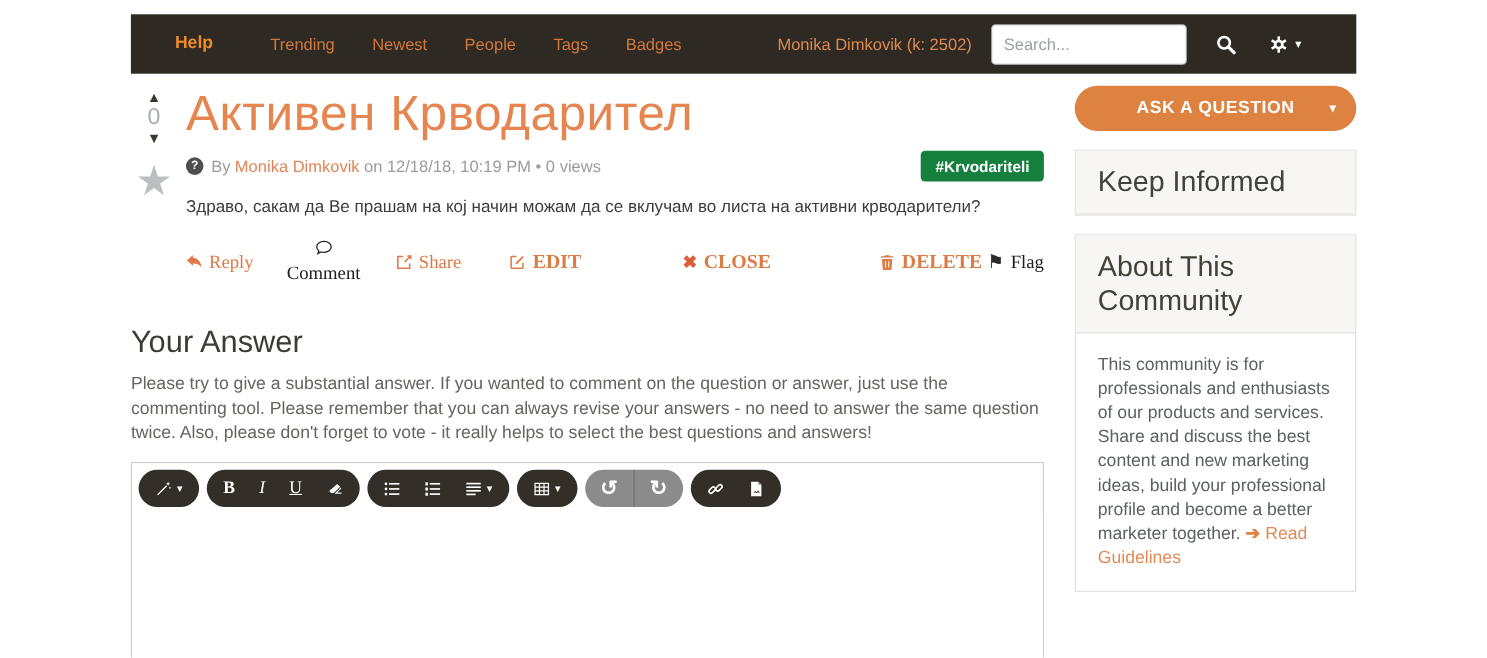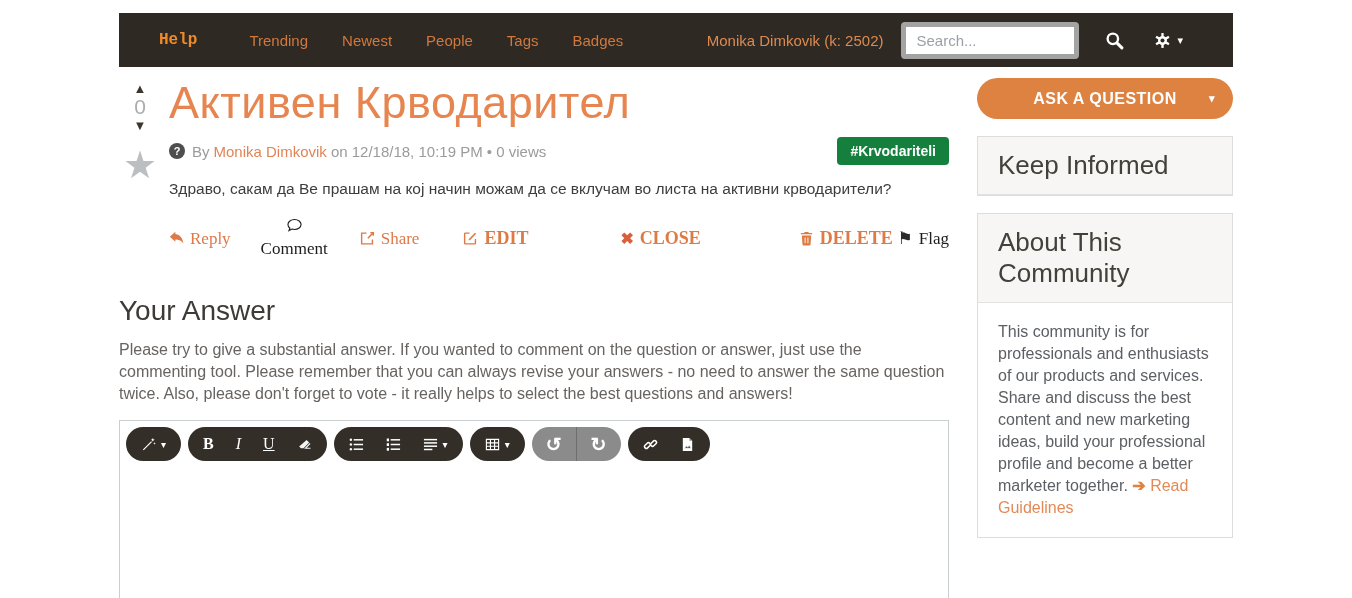--- a/index.html
+++ b/index.html
@@ -3,24 +3,24 @@
 <meta charset="utf-8">
 <style>
   * { box-sizing: border-box; margin: 0; padding: 0; }
   html, body { width: 1352px; height: 598px; overflow: hidden; background: #fff;
     font-family: "Liberation Sans", sans-serif; }
   .container { width: 1114px; margin: 0 auto; }
 
   
   .navbar { margin-top: 13px; height: 54px; background: #2e2a23; display: flex;
     align-items: center; padding: 0 22px 0 40px; }
-  .nav-brand { color: #ef8a2b; font-weight: bold; font-size: 16px; margin-right: 52px; cursor: pointer; font-family: Liberation Mono, monospace; }
+  .nav-brand { color: #ef8a2b; font-weight: bold; font-size: 16px; margin-right: 52px; cursor: pointer; }
   .nav-link { color: #d2783e; font-size: 15px; margin-right: 34px; cursor: pointer; }
   .nav-user { color: #dd8a52; font-size: 15px; margin-left: auto; margin-right: 18px; cursor: pointer; }
-  .search-box { width: 178px; height: 37px; border: 5px solid #a3a3a3; border-radius: 4px;
+  .search-box { width: 178px; height: 37px; border: 1px solid #a3a3a3; border-radius: 4px;
     background: #fff; padding: 0 10px; font-size: 15px; color: #444;
     font-family: "Liberation Sans", sans-serif; }
   .search-box::placeholder { color: #9aa0a6; }
   .nav-search-icon { margin: 0 30px 0 26px; cursor: pointer; display: flex; align-items: center; }
   .nav-gear { display: flex; align-items: center; gap: 6px; color: #fff; cursor: pointer; margin-right: 28px; }
   .caret { font-size: 11px; color: #fff; }
 
   
   .main { display: flex; margin-top: 11px; align-items: flex-start; }
   .left-col { width: 830px; }

